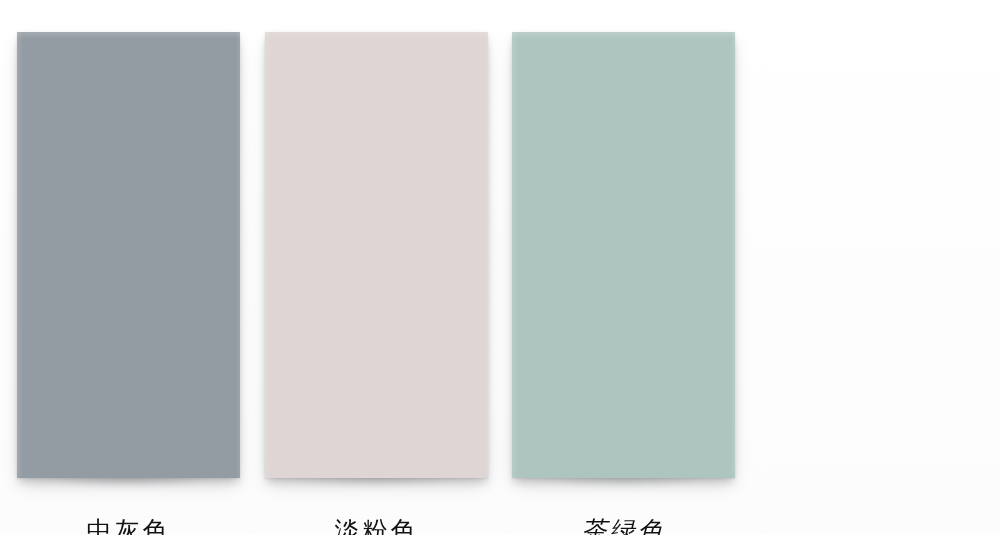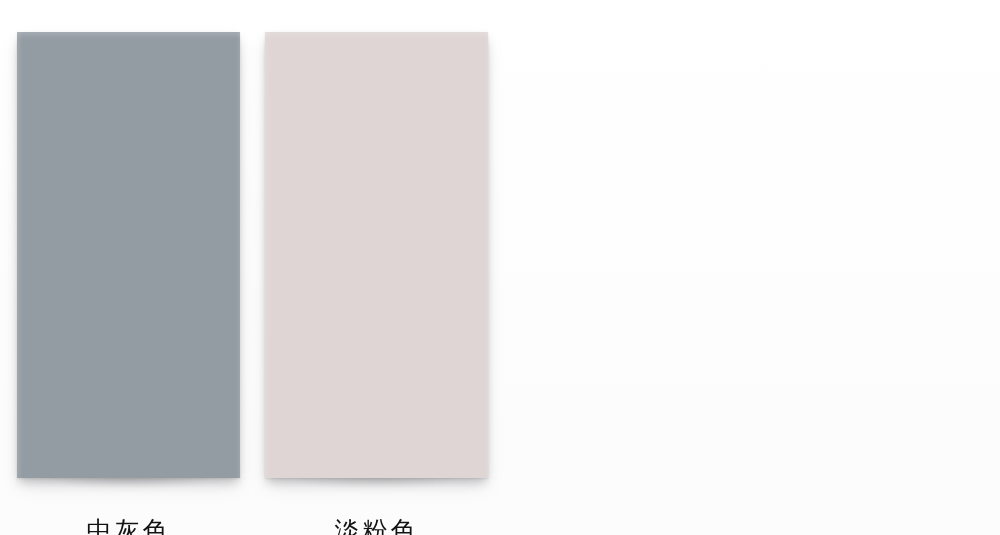--- a/index.html
+++ b/index.html
@@ -112,15 +112,20 @@
       <div class="swatch-label">中灰色</div>
     </div>
 
 
     <div class="swatch-cell">
       <div class="swatch-ground-shadow" style="background: radial-gradient(50% 60% at 50% 10%, rgba(122, 117, 117, 0.34) 0%, rgba(122, 117, 117, 0.16) 45%, rgba(122, 117, 117, 0) 78%);"></div>
       <div class="swatch-chip" style="background-color: rgb(222, 213, 212);"></div>
       <div class="swatch-label">淡粉色</div>
     </div>
 
+    <div class="swatch-cell">
+      <div class="swatch-ground-shadow" style="background: radial-gradient(50% 60% at 50% 10%, rgba(96, 108, 105, 0.34) 0%, rgba(96, 108, 105, 0.16) 45%, rgba(96, 108, 105, 0) 78%);"></div>
+      <div class="swatch-chip" style="background-color: rgb(174, 197, 191);"></div>
+      <div class="swatch-label">茶绿色</div>
+    </div>
 
   </div>
 </div>
 
 </body></html>

